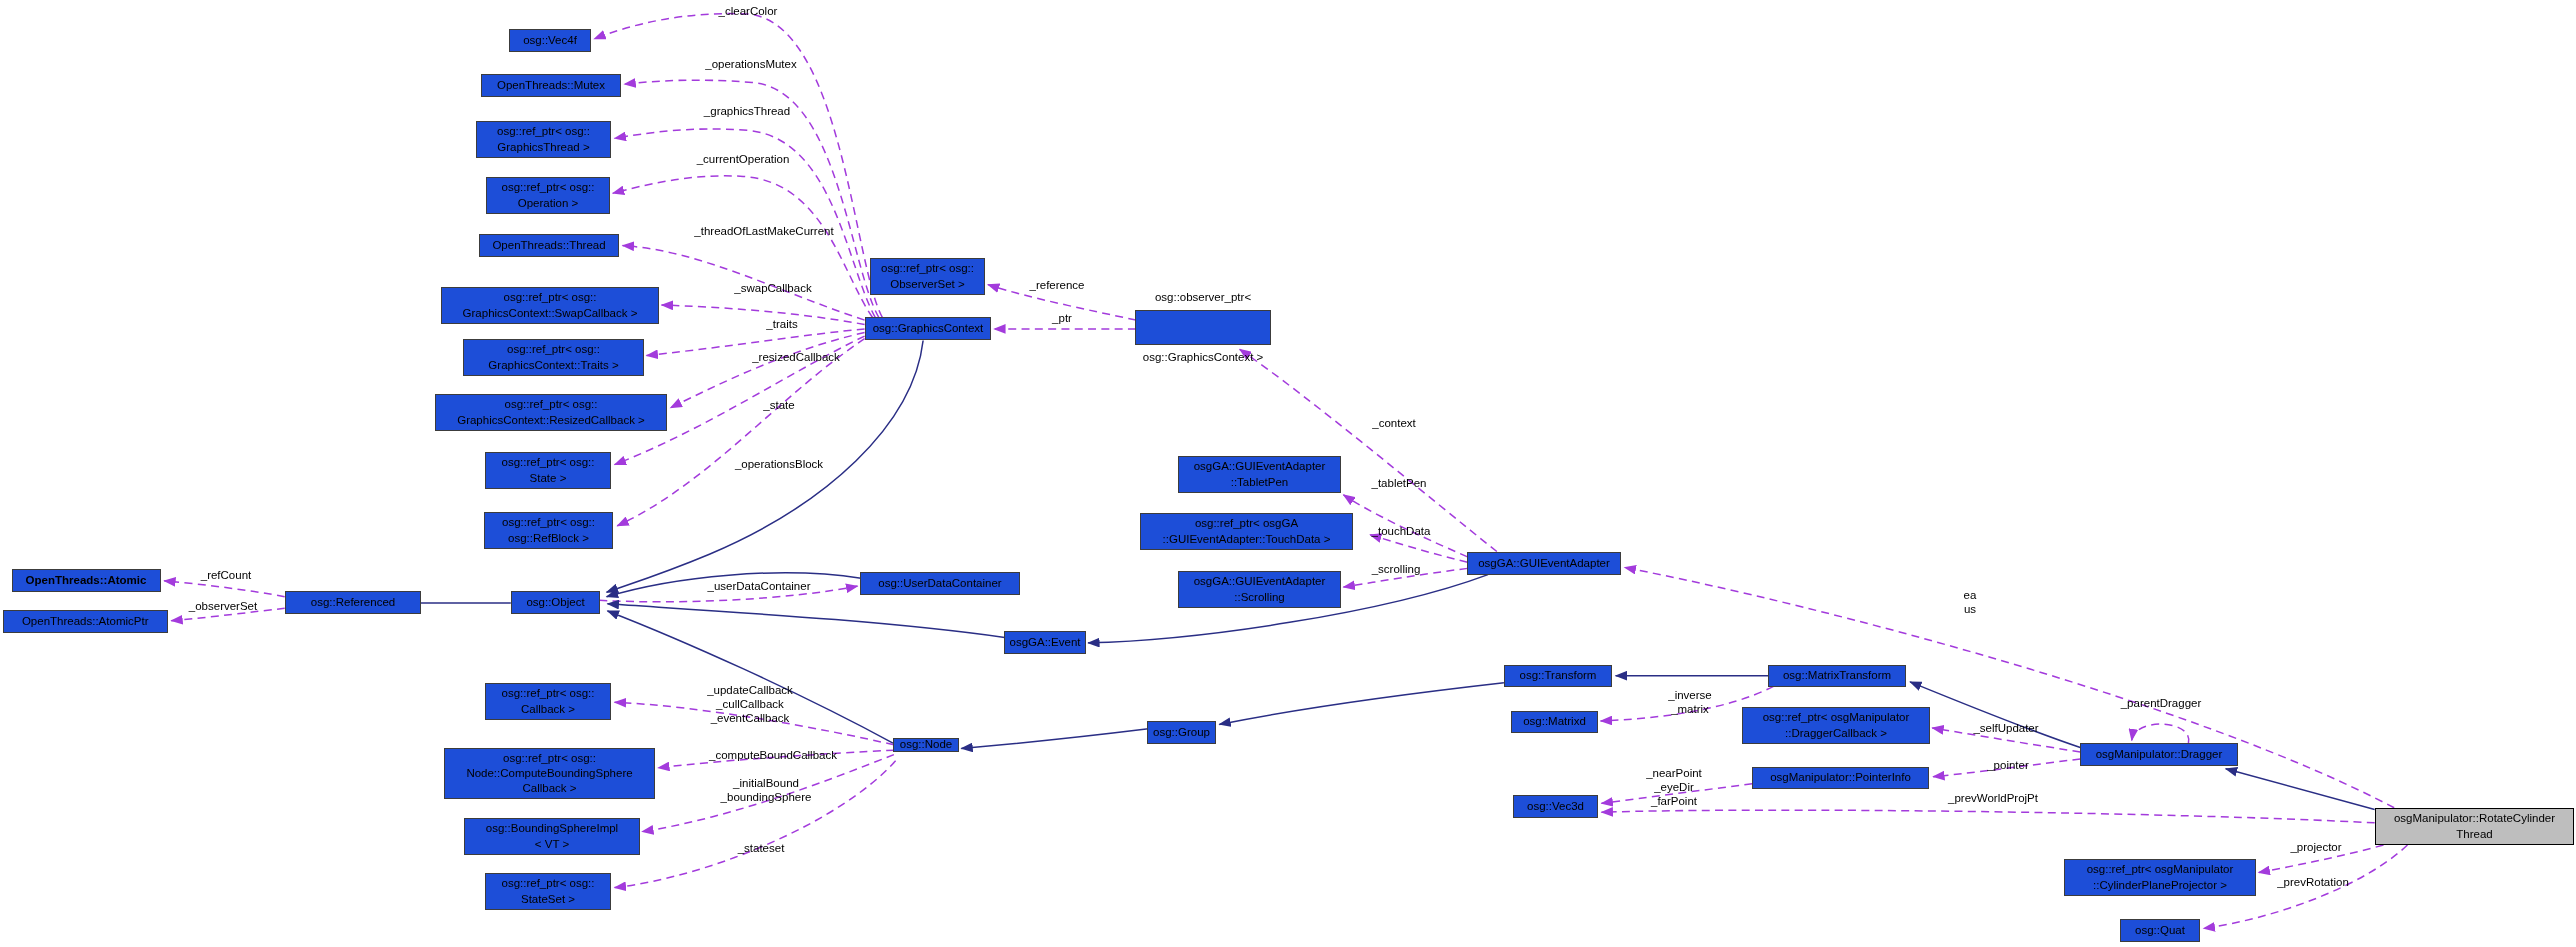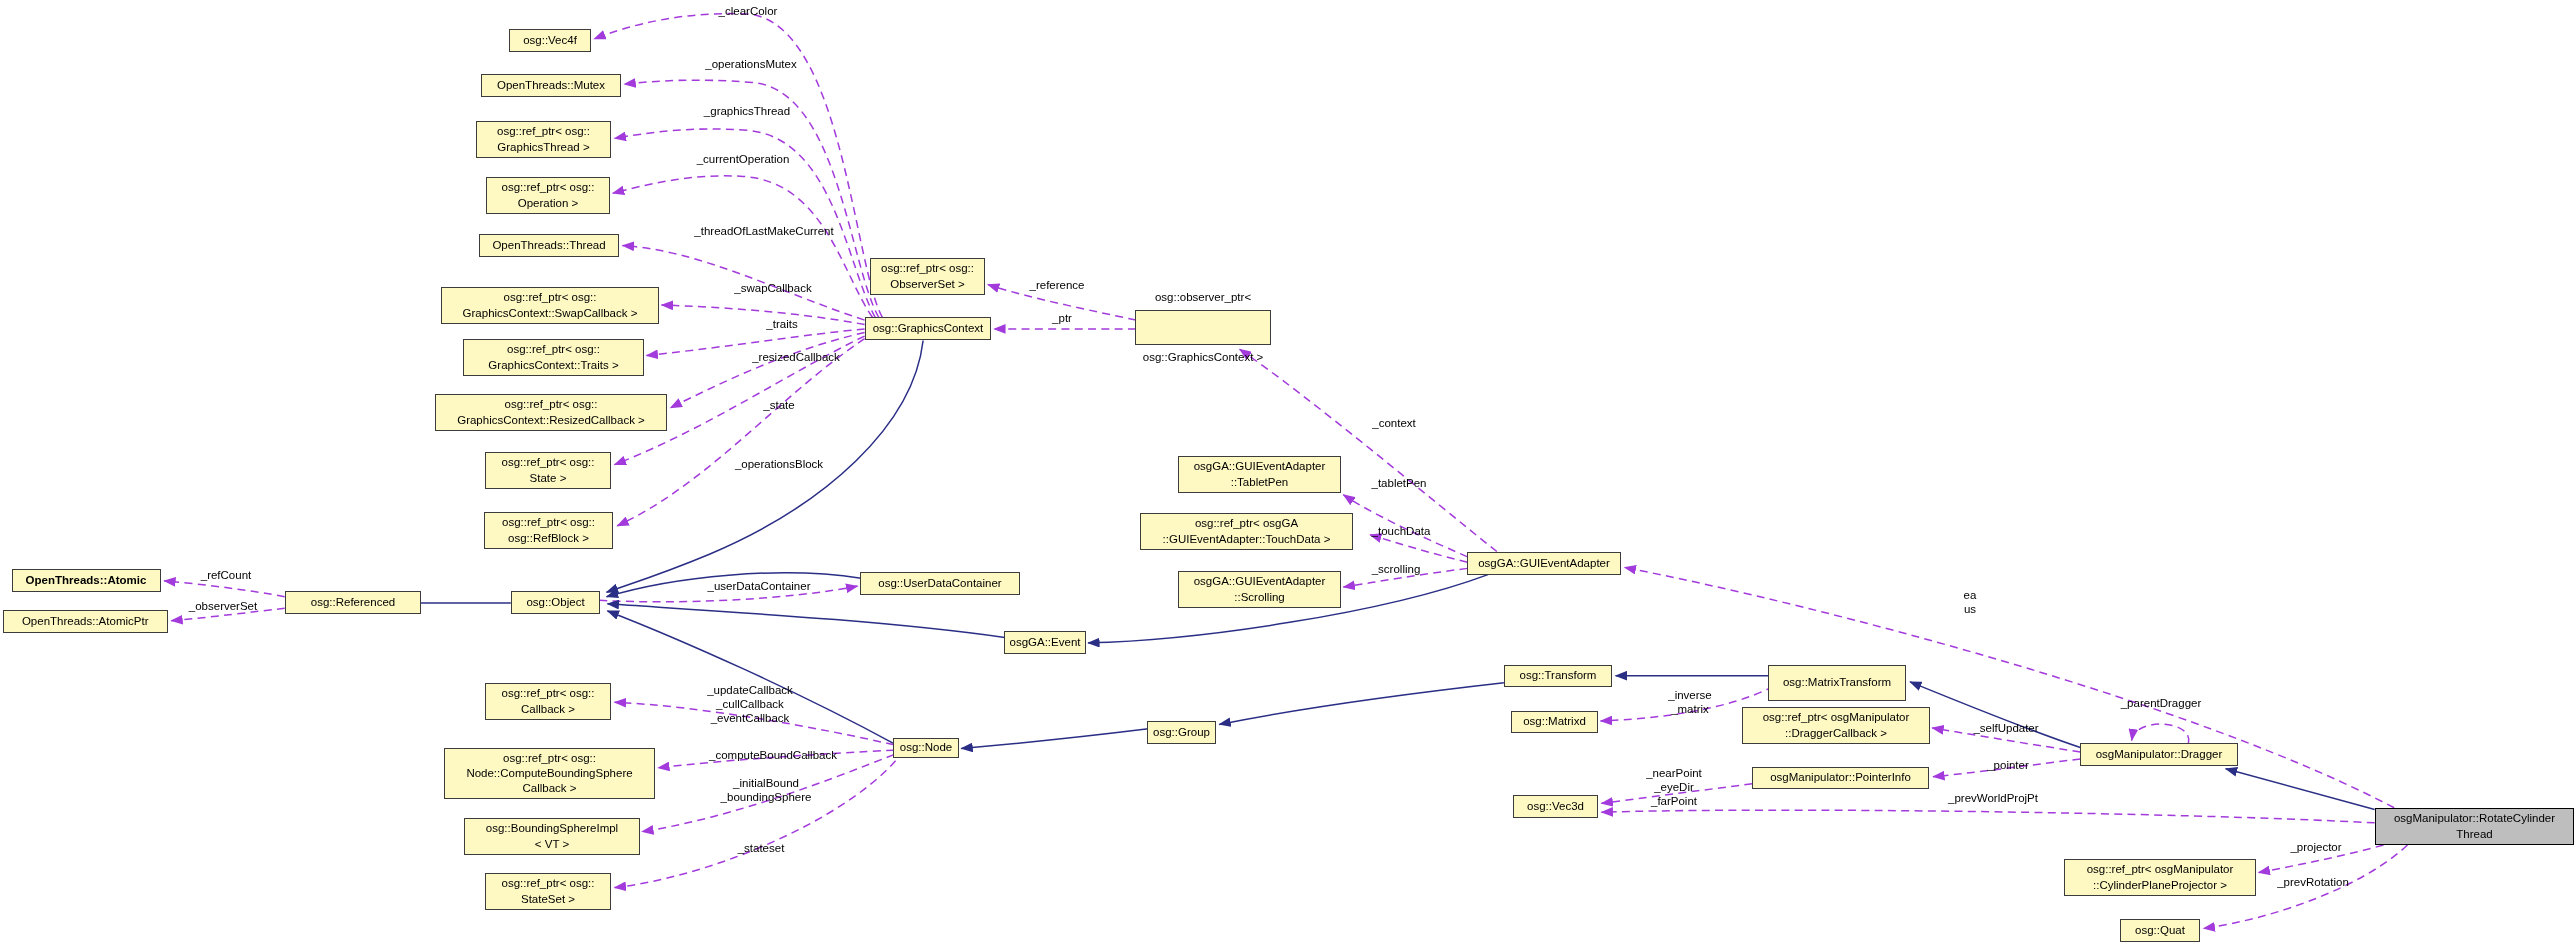--- a/index.html
+++ b/index.html
@@ -4,21 +4,21 @@
 <style>
   html,body{margin:0;padding:0;background:#ffffff;}
   body{font-family:"Liberation Sans","DejaVu Sans",sans-serif;}
   #diagram{position:relative;width:2576px;height:947px;background:#ffffff;overflow:hidden;}
   #edge-layer{position:absolute;left:0;top:0;width:2576px;height:947px;}
   .edge{fill:none;}
   .edge.usage{stroke:#a33bdc;stroke-width:1.7;stroke-dasharray:9 6;}
   .edge.inheritance{stroke:#2a2e85;stroke-width:1.7;}
   .class-box{
     position:absolute;box-sizing:border-box;
-    background:#fef9c3;border:1.4px solid #3c3c3c;
+    background:#1d4ed8;border:1.4px solid #3c3c3c;
     display:flex;flex-direction:column;align-items:center;justify-content:center;
     font-size:11.5px;line-height:1.32;color:#000;text-align:center;white-space:nowrap;
     cursor:pointer;
   }
   .class-box.highlight{background:#bebebe;border-color:#000;}
   .edge-label{
     position:absolute;transform:translate(-50%,-50%);
     font-size:11.5px;line-height:1.2;color:#000;text-align:center;white-space:nowrap;
     pointer-events:none;
   }
@@ -262,21 +262,21 @@
     <div class="class-box" style="left: 860px; top: 572px; width: 160px; height: 23px;">
       <span>osg::UserDataContainer</span>
     </div>
     <div class="class-box" style="left: 1004px; top: 631px; width: 82px; height: 23px;">
       <span>osgGA::Event</span>
     </div>
     <div class="class-box" style="left: 485px; top: 683px; width: 126px; height: 37px;">
       <span>osg::ref_ptr&lt; osg::</span>
       <span>Callback &gt;</span>
     </div>
-    <div class="class-box" style="left: 893px; top: 738px; width: 66px; height: 20px;">
+    <div class="class-box" style="left: 893px; top: 738px; width: 66px; height: 14px;">
       <span>osg::Node</span>
     </div>
     <div class="class-box" style="left: 444px; top: 748px; width: 211px; height: 51px;">
       <span>osg::ref_ptr&lt; osg::</span>
       <span>Node::ComputeBoundingSphere</span>
       <span>Callback &gt;</span>
     </div>
     <div class="class-box" style="left: 464px; top: 818px; width: 176px; height: 37px;">
       <span>osg::BoundingSphereImpl</span>
       <span>&lt; VT &gt;</span>
@@ -287,21 +287,21 @@
     </div>
     <div class="class-box" style="left: 1147px; top: 721px; width: 69px; height: 23px;">
       <span>osg::Group</span>
     </div>
     <div class="class-box" style="left: 1504px; top: 665px; width: 108px; height: 22px;">
       <span>osg::Transform</span>
     </div>
     <div class="class-box" style="left: 1511px; top: 711px; width: 87px; height: 22px;">
       <span>osg::Matrixd</span>
     </div>
-    <div class="class-box" style="left: 1768px; top: 665px; width: 138px; height: 36px;">
+    <div class="class-box" style="left: 1768px; top: 665px; width: 138px; height: 22px;">
       <span>osg::MatrixTransform</span>
     </div>
     <div class="class-box" style="left: 1742px; top: 707px; width: 188px; height: 37px;">
       <span>osg::ref_ptr&lt; osgManipulator</span>
       <span>::DraggerCallback &gt;</span>
     </div>
     <div class="class-box" style="left: 1752px; top: 767px; width: 177px; height: 22px;">
       <span>osgManipulator::PointerInfo</span>
     </div>
     <div class="class-box" style="left: 1513px; top: 795px; width: 85px; height: 23px;">

